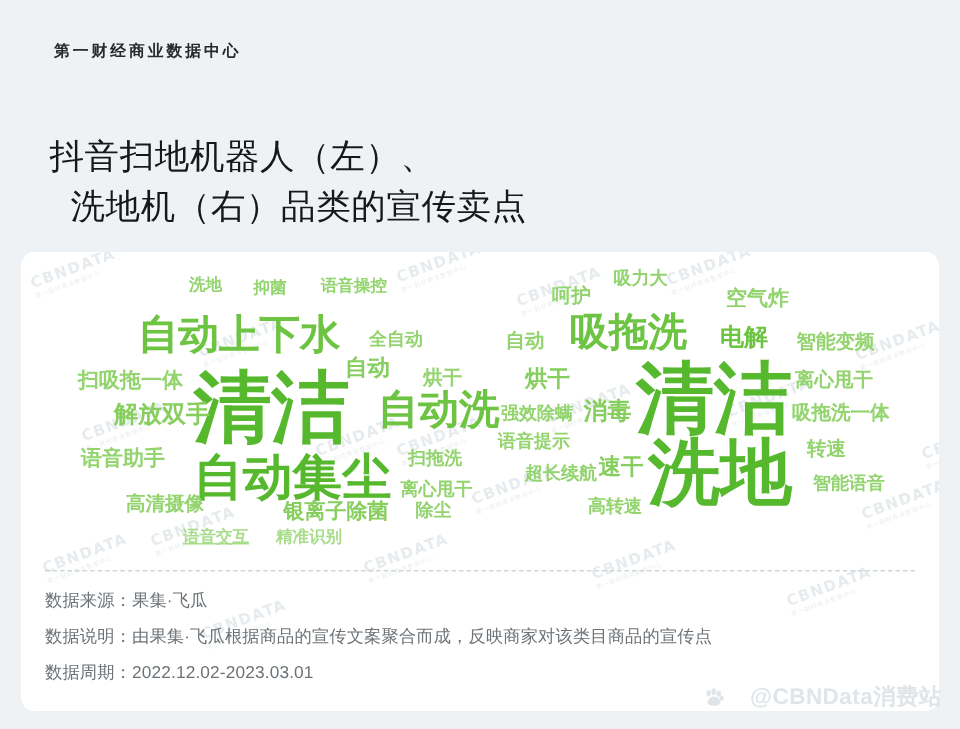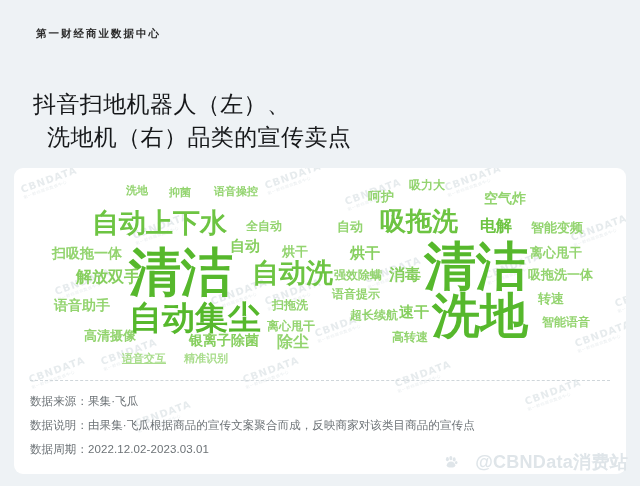--- a/index.html
+++ b/index.html
@@ -139,21 +139,21 @@
 
   
   .attrib {
     position: absolute;
     right: 12px;
     bottom: 12px;
     display: flex;
     align-items: center;
     gap: 17px;
     color: #dfe5e9;
-    font-size: 18px;
+    font-size: 15px;
     font-weight: bold;
     letter-spacing: 0.3px;
     white-space: nowrap;
   }
   .attrib svg { display: block; }
 </style>
 </head>
 <body>
 
 <div class="header">
@@ -193,21 +193,21 @@
   <div class="cloud cloud-left" id="cloud-left">
       <div class="w" style="left: 95px; top: 78px; font-size: 52px; color: rgb(86, 184, 44);">清洁</div>
       <div class="w" style="left: 95px; top: 133px; font-size: 33px; color: rgb(86, 184, 44);">自动集尘</div>
       <div class="w" style="left: 58px; top: 42px; font-size: 27px; color: rgb(109, 196, 66);">自动上下水</div>
       <div class="w" style="left: 218px; top: 92px; font-size: 27px; color: rgb(109, 196, 66);">自动洗</div>
       <div class="w" style="left: 22px; top: 101px; font-size: 16px; color: rgb(134, 207, 94); margin-left: 20px;">解放双手</div>
       <div class="w" style="left: 18px; top: 78px; font-size: 14px; color: rgb(147, 212, 111);">扫吸拖一体</div>
       <div class="w" style="left: 20px; top: 130px; font-size: 14px; color: rgb(147, 212, 111);">语音助手</div>
       <div class="w" style="left: 50px; top: 161px; font-size: 13px; color: rgb(147, 212, 111);">高清摄像</div>
       <div class="w" style="left: 155px; top: 165px; font-size: 14px; color: rgb(134, 207, 94);">银离子除菌</div>
-      <div class="w" style="left: 243px; top: 166px; font-size: 16px; color: rgb(147, 212, 111);">除尘</div>
+      <div class="w" style="left: 243px; top: 166px; font-size: 12px; color: rgb(147, 212, 111);">除尘</div>
       <div class="w" style="left: 238px; top: 131px; font-size: 12px; color: rgb(147, 212, 111);">扫拖洗</div>
       <div class="w" style="left: 233px; top: 152px; font-size: 12px; color: rgb(147, 212, 111);">离心甩干</div>
       <div class="w" style="left: 88px; top: 185px; font-size: 11px; color: rgb(169, 221, 140); text-decoration: underline;">语音交互</div>
       <div class="w" style="left: 150px; top: 185px; font-size: 11px; color: rgb(169, 221, 140);">精准识别</div>
       <div class="w" style="left: 92px; top: 17px; font-size: 11px; color: rgb(147, 212, 111);">洗地</div>
       <div class="w" style="left: 135px; top: 19px; font-size: 11px; color: rgb(147, 212, 111);">抑菌</div>
       <div class="w" style="left: 180px; top: 18px; font-size: 11px; color: rgb(147, 212, 111);">语音操控</div>
       <div class="w" style="left: 212px; top: 52px; font-size: 12px; color: rgb(147, 212, 111);">全自动</div>
       <div class="w" style="left: 196px; top: 70px; font-size: 15px; color: rgb(134, 207, 94);">自动</div>
       <div class="w" style="left: 248px; top: 77px; font-size: 13px; color: rgb(147, 212, 111);">烘干</div>

